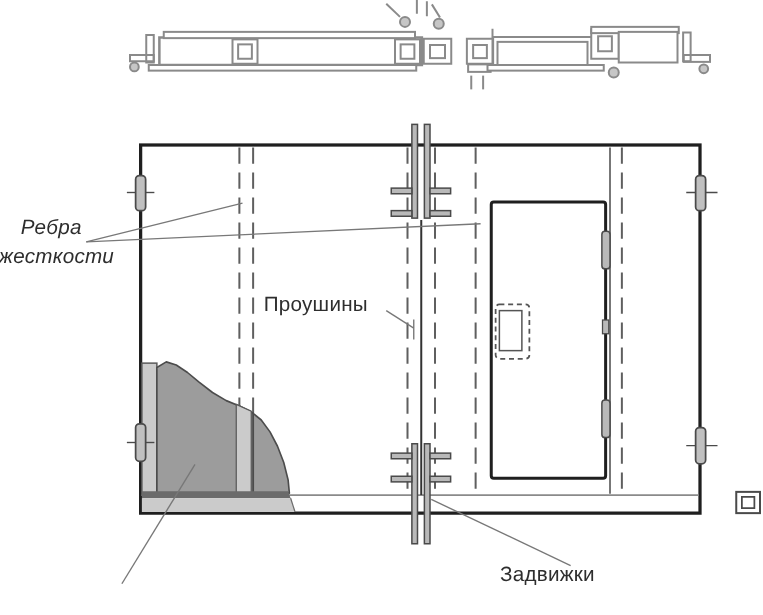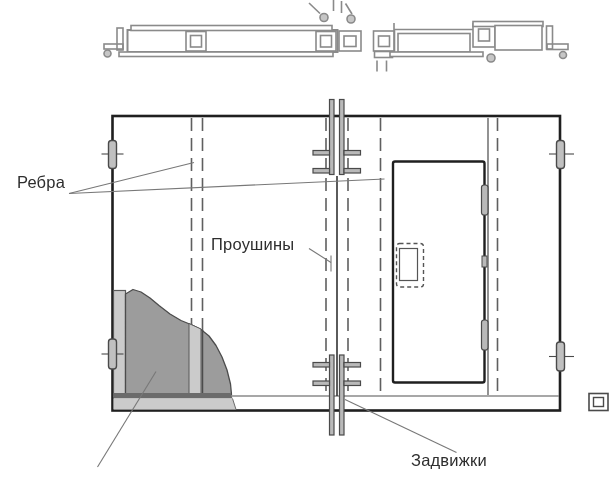--- a/index.html
+++ b/index.html
@@ -11,21 +11,21 @@
     overflow:hidden;
   }
   #stage svg{position:absolute;left:0;top:0;}
   .lbl{
     position:absolute;
     font-size:16.5px;
     color:#2e2e2e;
     white-space:nowrap;
     letter-spacing:0.2px;
   }
-  .lbl.center{text-align:center;white-space:normal;line-height:22.5px;}
+  .lbl.center{text-align:center;white-space:normal;line-height:22.5px;font-style:italic;}
 </style>
 </head>
 <body>
 
 <div id="stage">
 
 <svg width="610" height="492" viewBox="0 0 610 492">
 
   <g fill="none" stroke="#8a8a8a" stroke-width="1.6">
 
@@ -156,17 +156,18 @@
     <line x1="69" y1="193.5" x2="384.5" y2="179"></line>
     <line x1="309" y1="248.5" x2="331" y2="262.5"></line>
     <line x1="331" y1="255.5" x2="331" y2="271.5"></line>
     <line x1="97.5" y1="467" x2="156" y2="371.5"></line>
     <line x1="456.5" y1="452.5" x2="345" y2="399.5"></line>
   </g>
 </svg>
 
 <div class="lbl center" style="left:-1px;top:171px;width:84px;">
   <span>Ребра</span><br>
+  <span>жесткости</span>
 </div>
 <div class="lbl" style="left:211px;top:235px;">Проушины</div>
-<div class="lbl" style="left:411px;top:451px;">Задвижки</div>
+<div class="lbl" style="left:400px;top:451px;">Задвижки</div>
 
 </div>
 
 </body></html>

